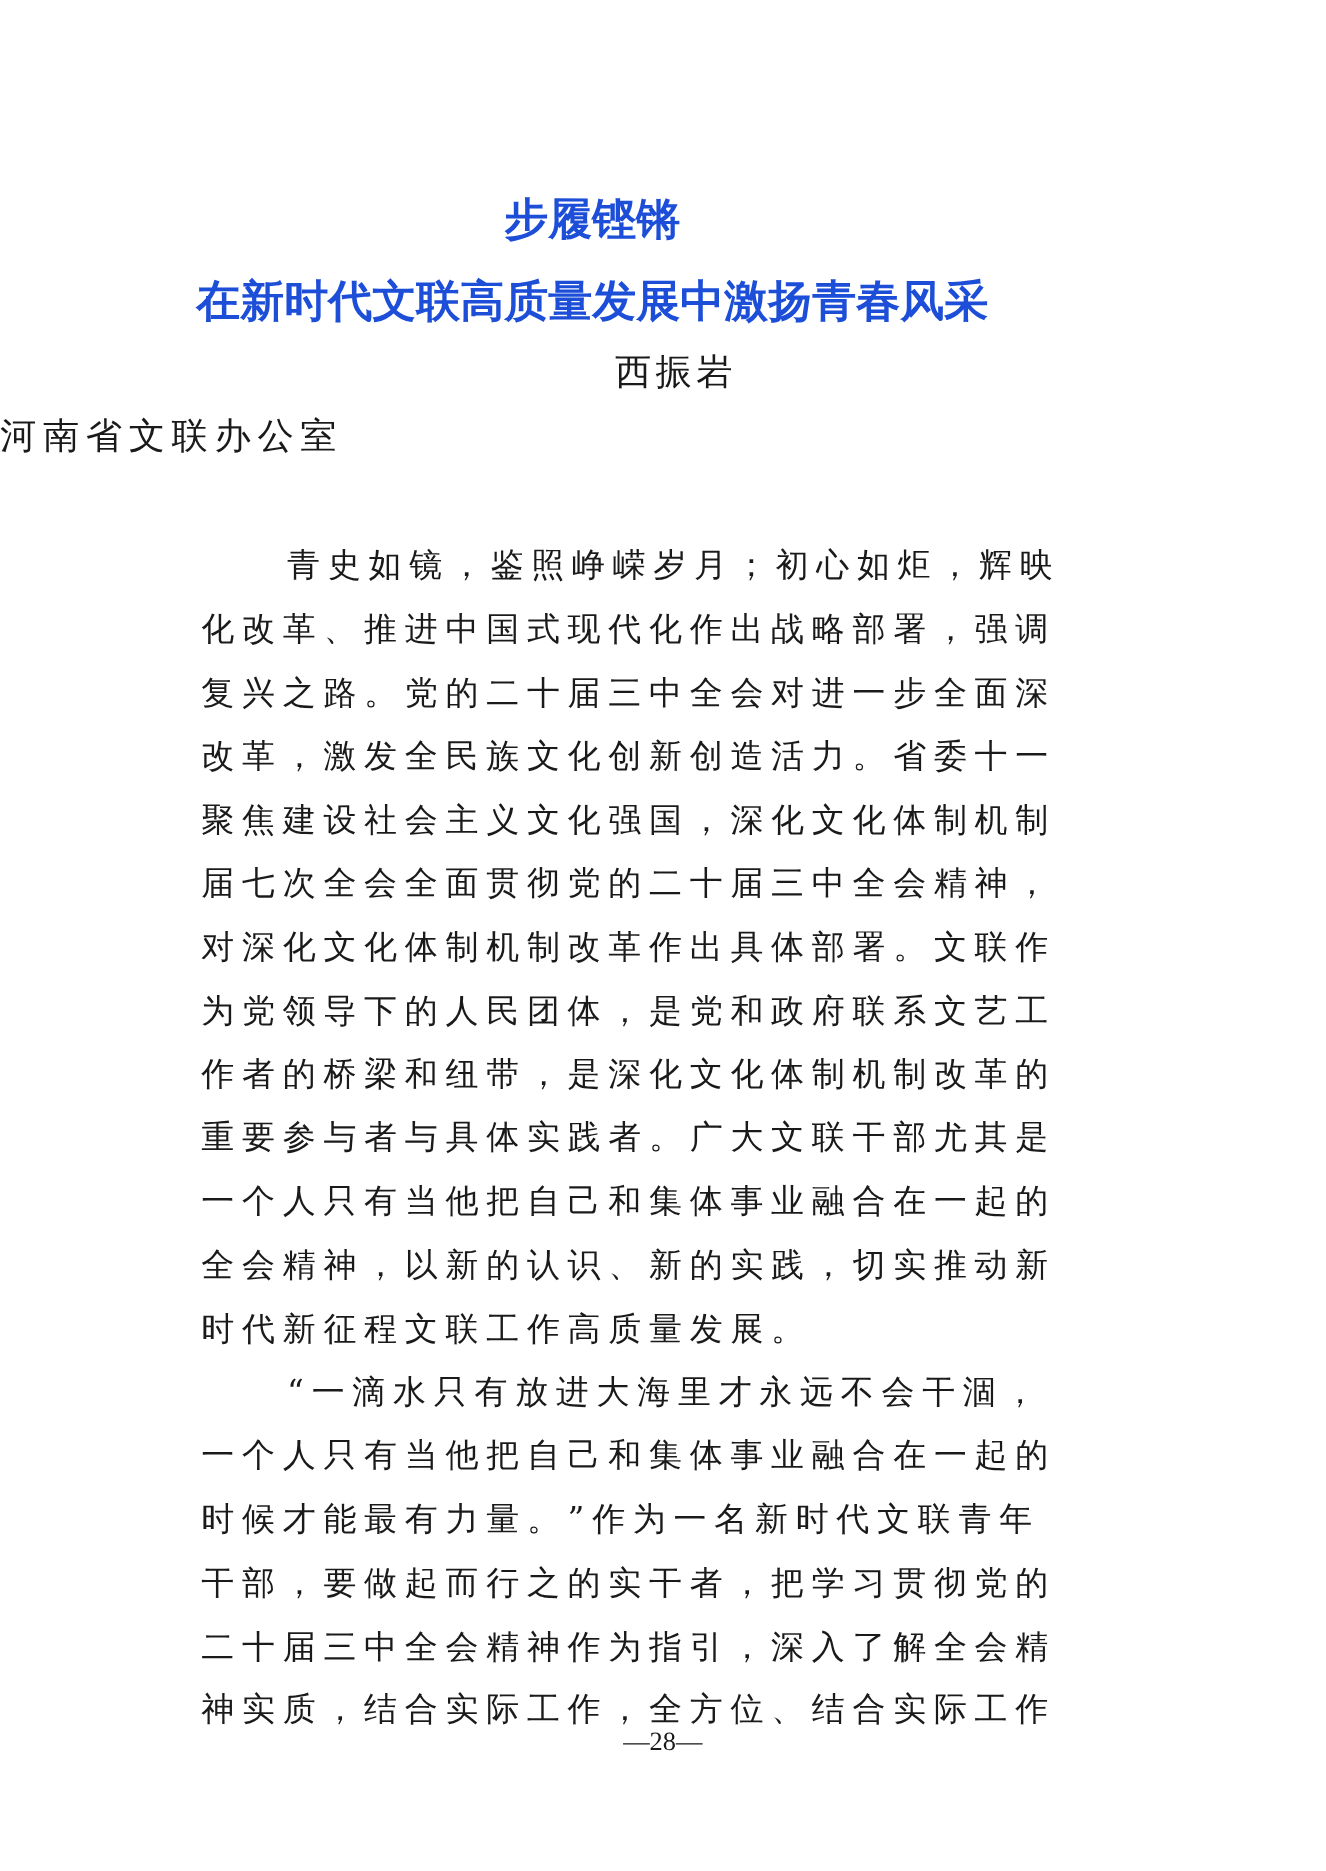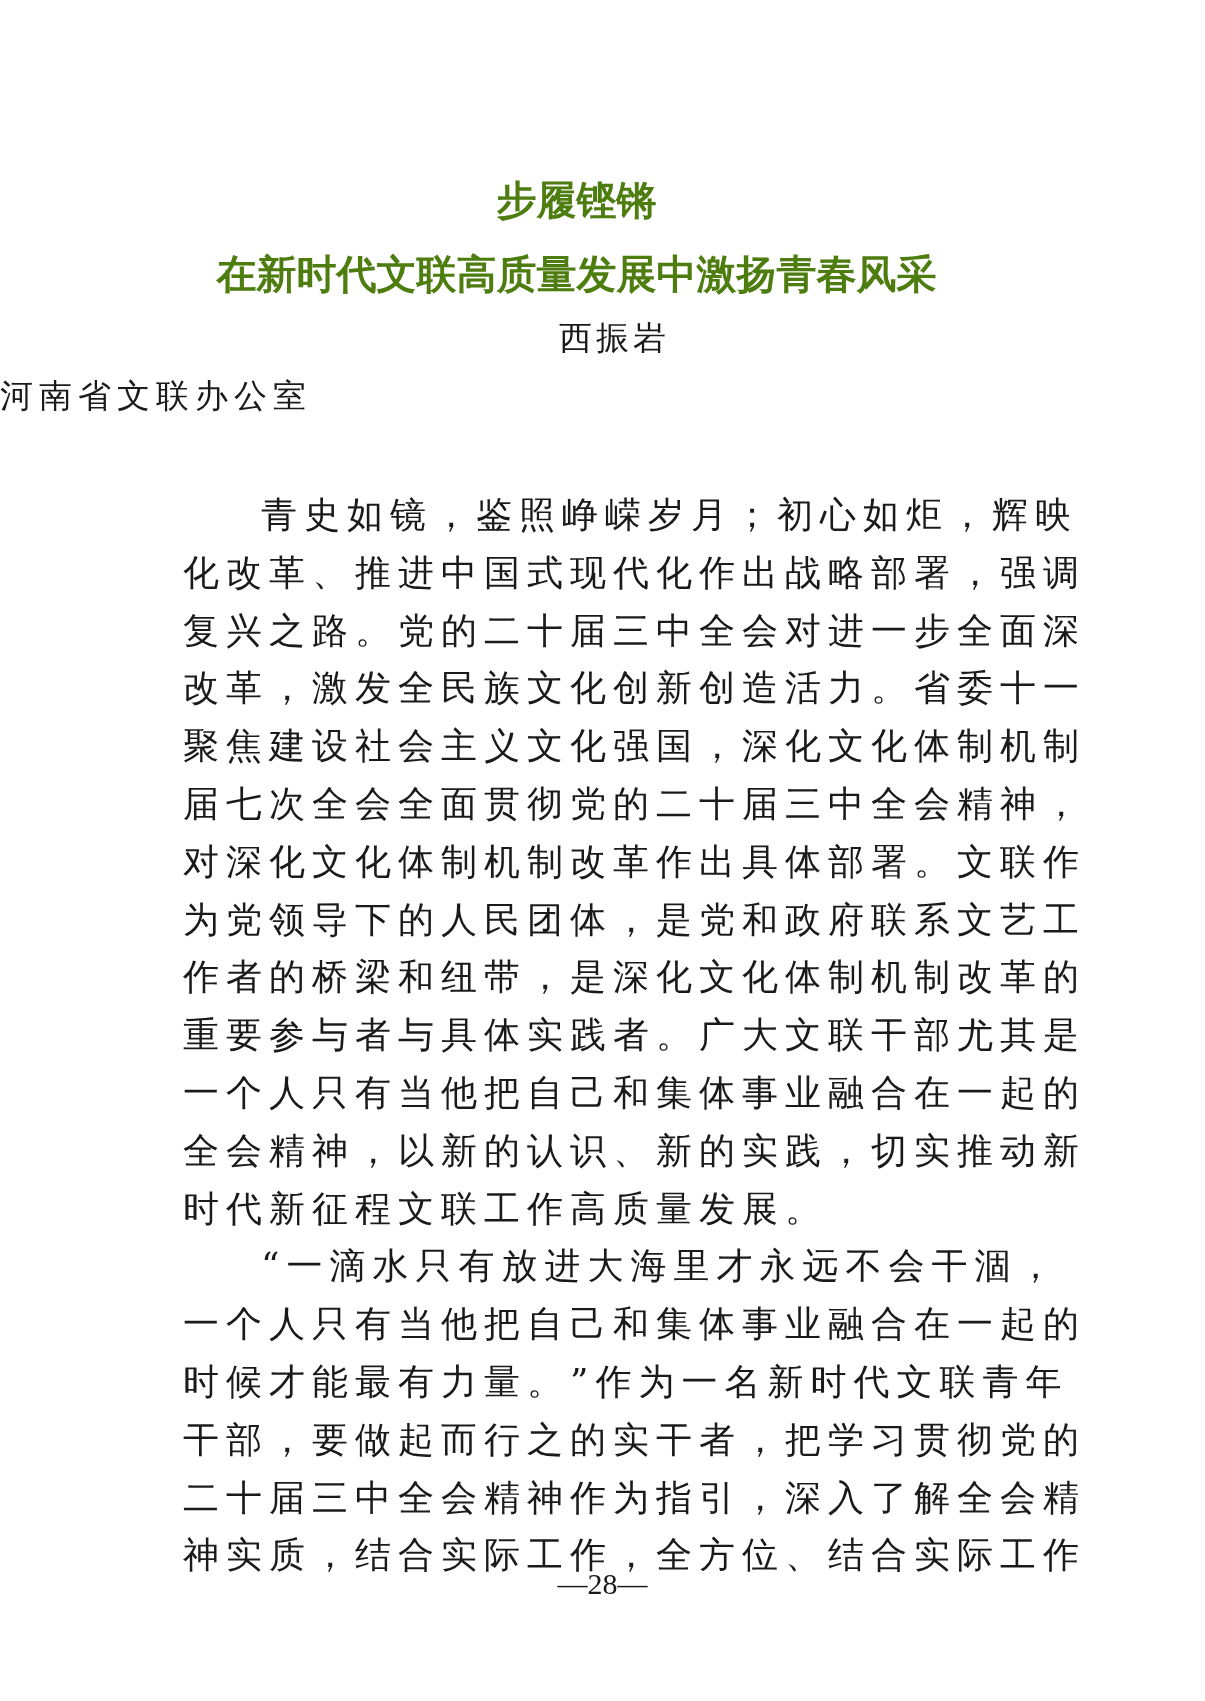--- a/index.html
+++ b/index.html
@@ -21,24 +21,23 @@
       width: 1205px;
       height: 1701px;
     }
     .title {
       position: absolute;
       left: 0;
       width: 1077px;
       text-align: center;
       font-family: "DejaVu Sans", "Liberation Sans", sans-serif;
       font-weight: bold;
-      color: #4d7c0f;
+      color: #1d4ed8;
       margin: 0;
       transform-origin: center;
-      padding-left: 38px;
     }
     .title-1 {
       top: 176px;
       font-size: 40px;
       line-height: 48px;
       letter-spacing: 0px;
     }
     .title-2 {
       top: 250px;
       font-size: 40px;
@@ -67,35 +66,35 @@
     }
     .body-text {
       position: absolute;
       left: 183px;
       top: 486px;
       width: 850px;
     }
     .line {
       display: block;
       height: 57.8px;
-      font-size: 36px;
+      font-size: 30px;
       line-height: 57.8px;
       white-space: nowrap;
       letter-spacing: 7px;
     }
     .line.indent {
       padding-left: 78px;
     }
     .page-number {
       position: absolute;
       left: 0;
       width: 1205px;
       text-align: center;
       top: 1569px;
-      font-size: 30px;
+      font-size: 24px;
       line-height: 30px;
       font-family: "Liberation Serif", "DejaVu Serif", serif;
     }
   </style>
 </head>
 <body>
 
 <div class="page">
 
   <h1 class="title title-1">步履铿锵</h1>

